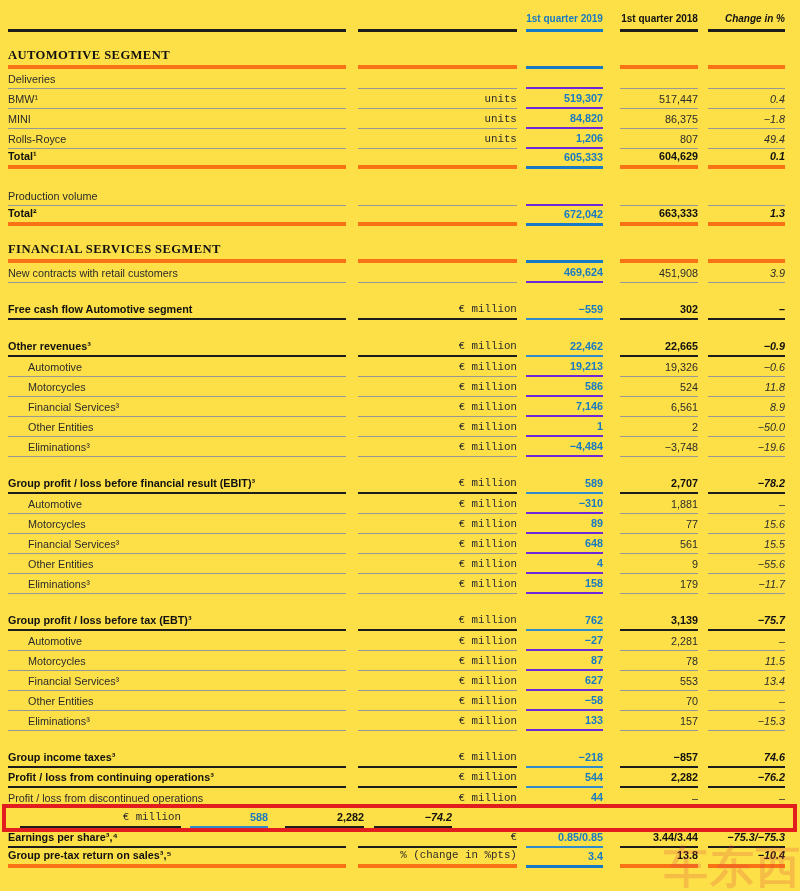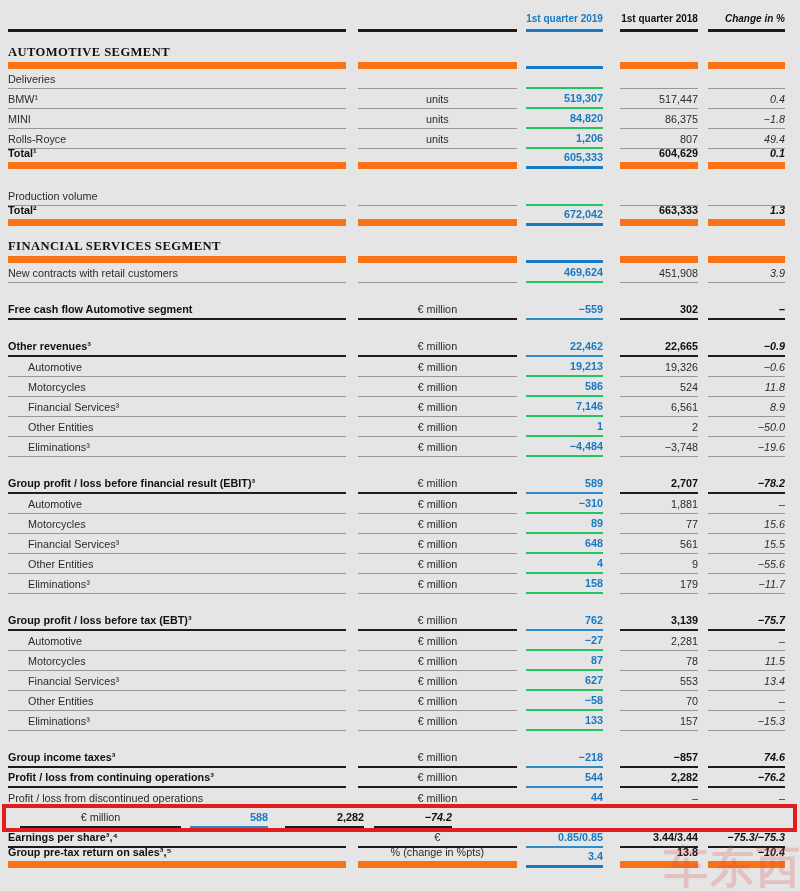--- a/index.html
+++ b/index.html
@@ -1,34 +1,34 @@
 <!DOCTYPE html>
 <html><head>
 <meta charset="utf-8">
 <style>
   html,body{margin:0;padding:0;background:#fff;}
-  .page{position:relative;width:800px;height:891px;background:#e5e5e5;overflow:hidden;
+  .page{position:relative;width:800px;height:891px;background:#fde047;overflow:hidden;
         font-family:"Liberation Sans",sans-serif;-webkit-font-smoothing:antialiased;}
   .tbl{position:absolute;left:8px;top:6px;width:777px;}
 
   .row{position:relative;display:flex;align-items:flex-end;height:20px;}
   .c{box-sizing:border-box;font-size:10.8px;color:#2b2b2b;padding-bottom:3px;line-height:1.05;white-space:nowrap;}
   .lab{width:342px;}
-  .unit{width:161px;margin-left:12px;text-align:center;}
+  .unit{width:161px;margin-left:12px;text-align:right;font-family:Liberation Mono, monospace;}
   .v19{width:78px;margin-left:9px;text-align:right;color:#187ac4;font-weight:700;}
   .v18{width:79px;margin-left:17px;text-align:right;}
   .chg{width:78px;margin-left:10px;text-align:right;font-style:italic;}
   .indent{padding-left:20px;}
 
   
   .w-thin .c{border-bottom:1px solid #979797;}
-  .w-thin .v19{border-bottom:2px solid #22c55e;}
+  .w-thin .v19{border-bottom:2px solid #6d28d9;}
   .w-bold .c{border-bottom:2px solid #1c1c1c;}
   .w-bold .v19{border-bottom:2px solid #2f8bca;}
-  .w-thick .c{border-bottom:7px solid #f97316;}
+  .w-thick .c{border-bottom:4px solid #f97316;}
   .w-thick .v19{border-bottom:3px solid #187ac4;}
 
   .bold .c{font-weight:700;color:#111;}
   .bold .unit{font-weight:400;color:#2b2b2b;}
   .bold .v19{color:#187ac4;margin-top:40px;}
 
   .section .lab{font-family:"Liberation Serif",serif;font-size:12.6px;font-weight:700;
                 letter-spacing:0.4px;color:#111;}
 
   

